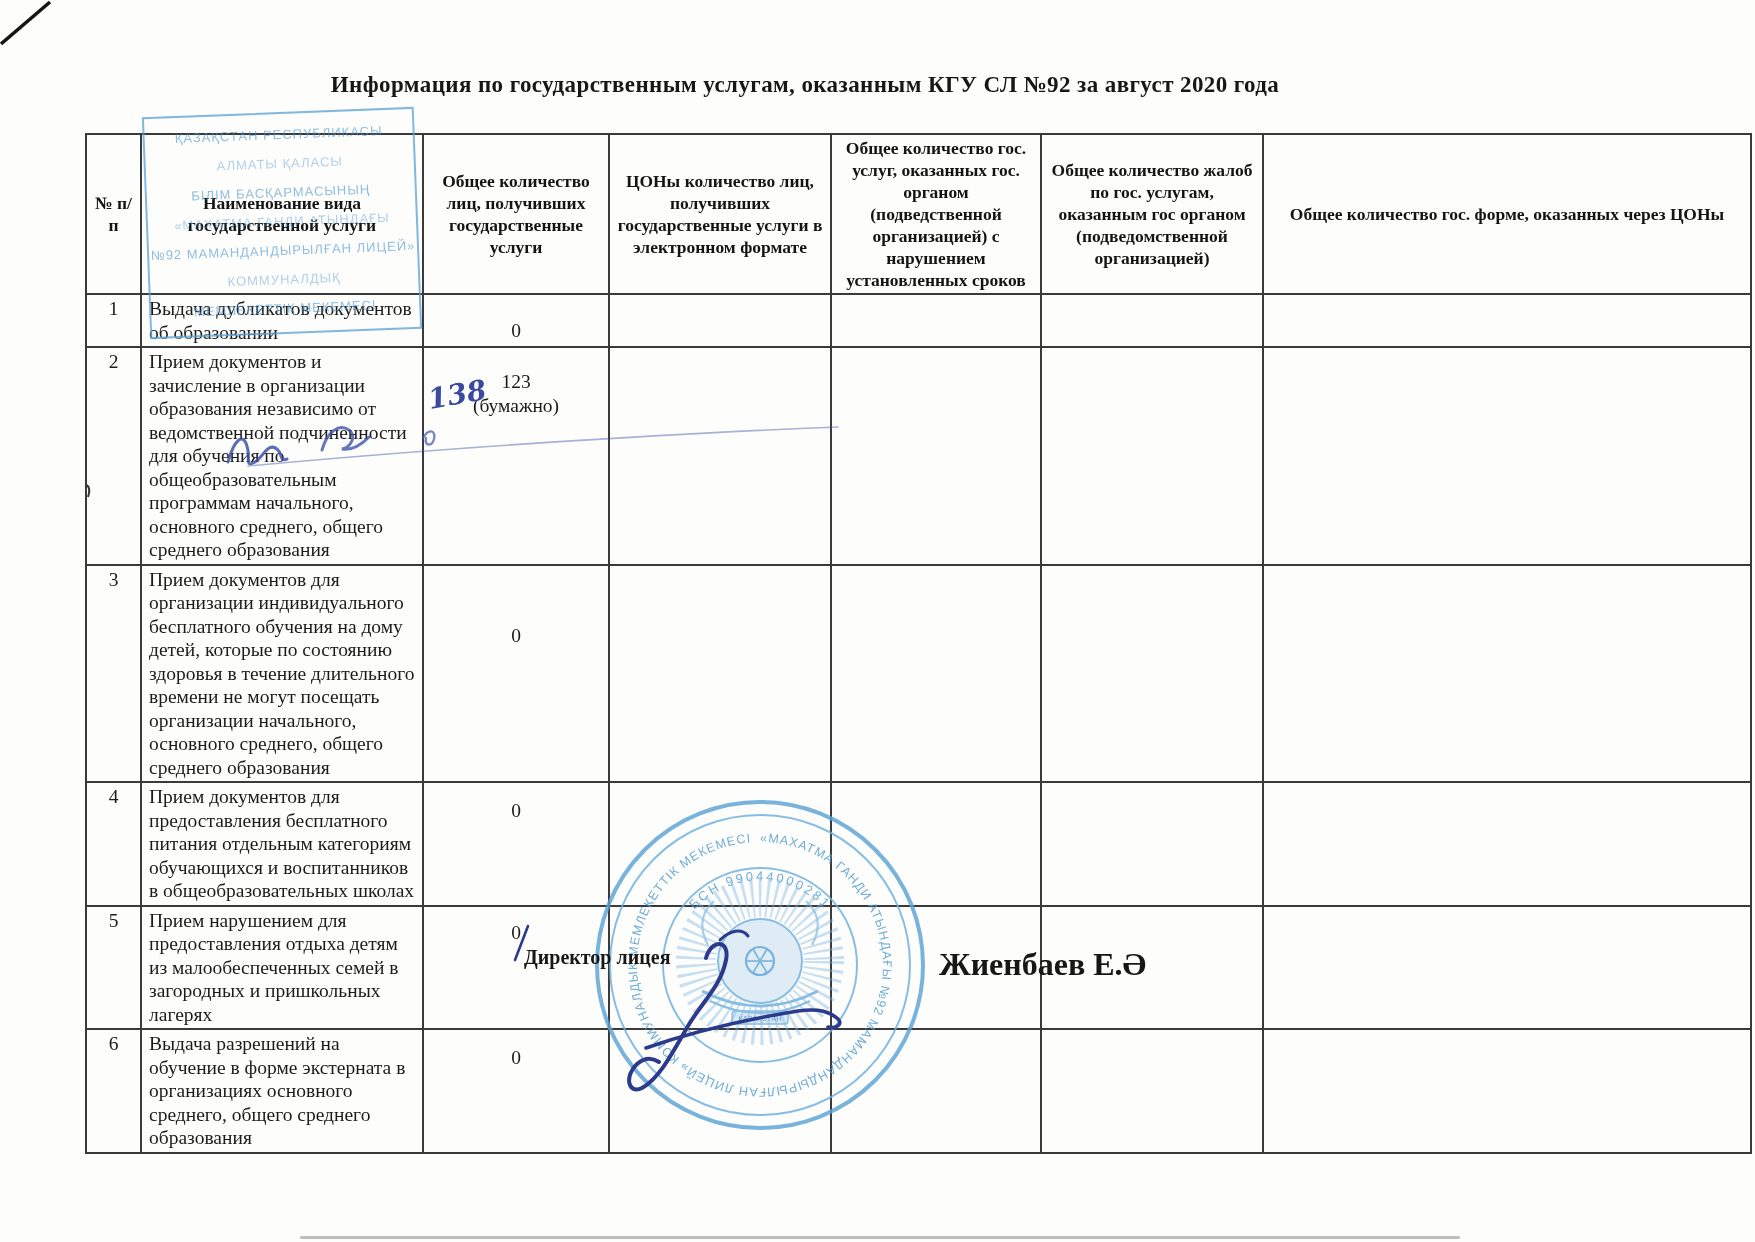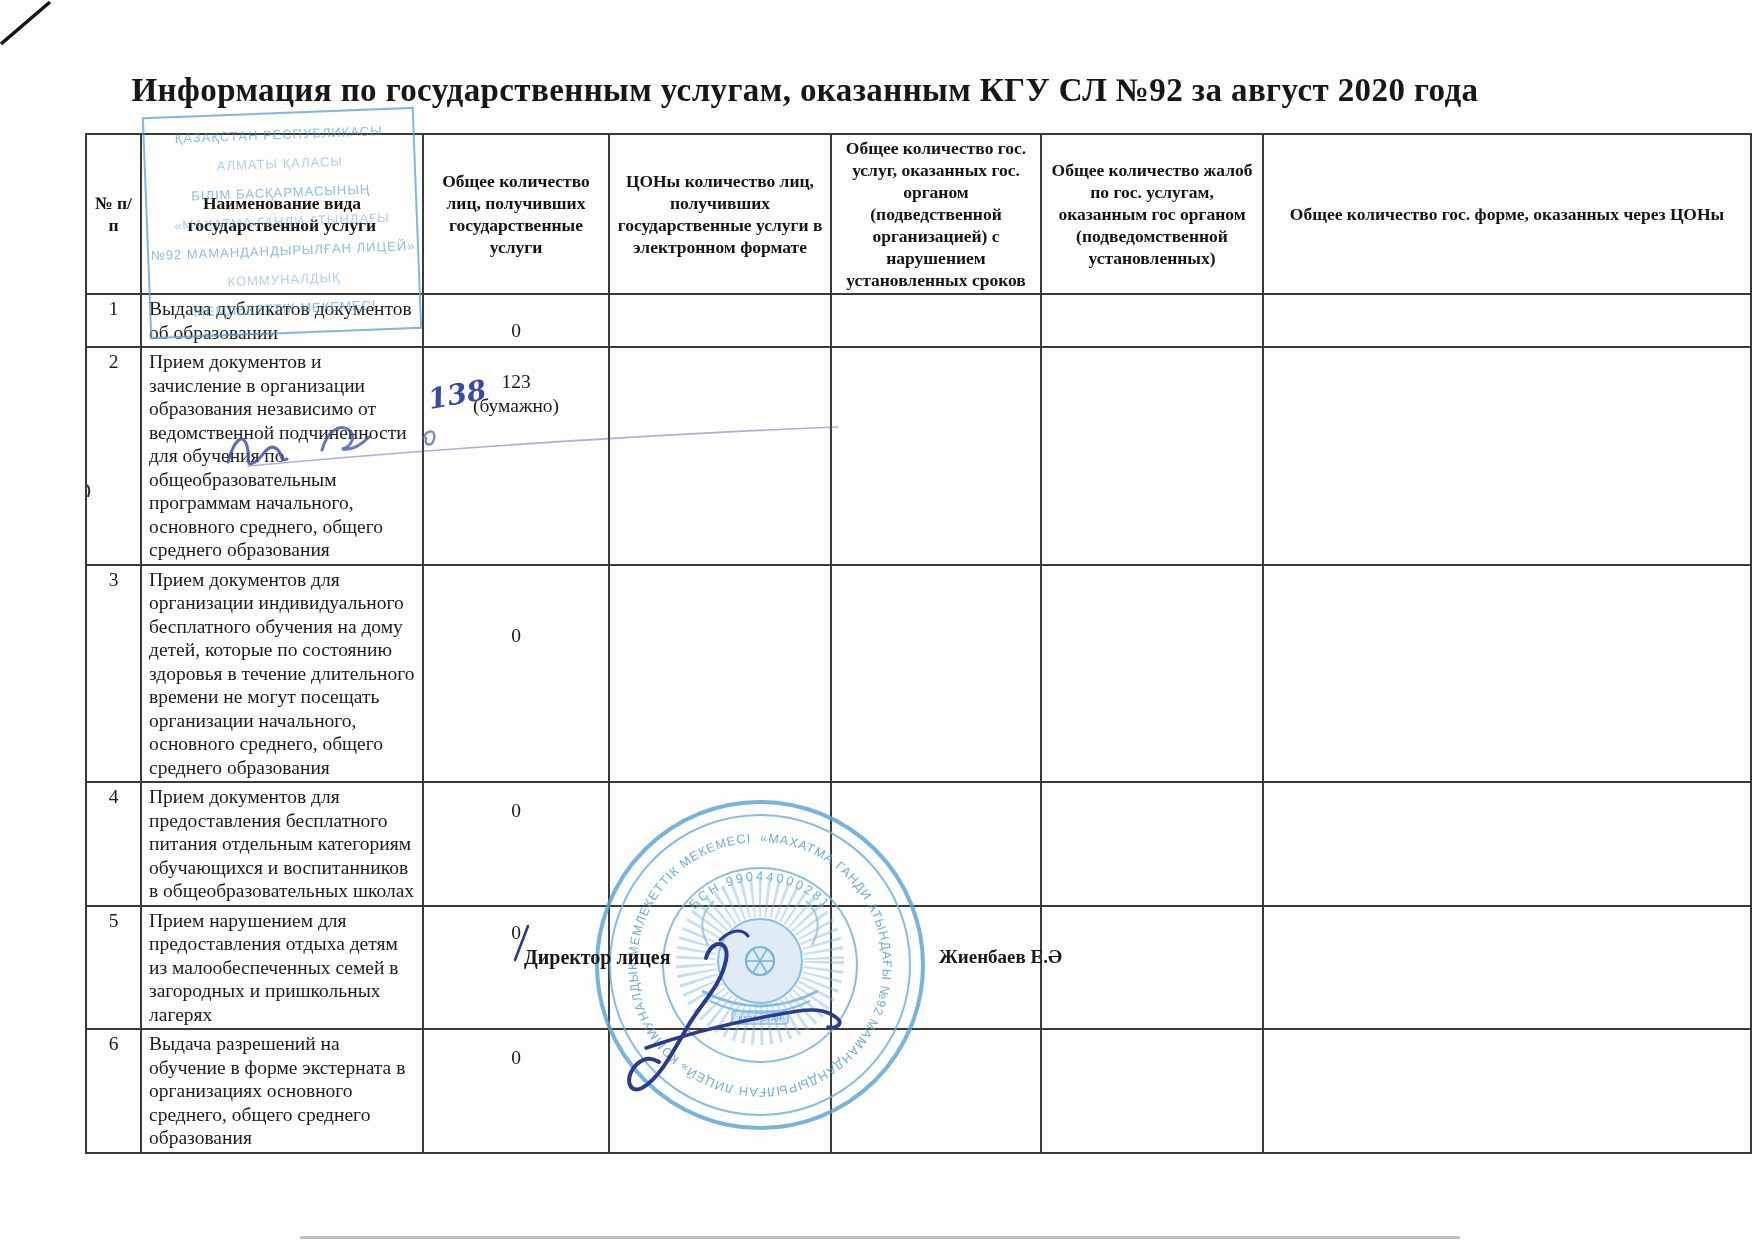--- a/index.html
+++ b/index.html
@@ -8,21 +8,21 @@
     width:1755px;height:1242px;
     background:#fdfdfc;
     overflow:hidden;
     font-family:"Liberation Serif","DejaVu Serif",serif;
     color:#1b1b1b;
   }
   
   .doc-title{
     position:absolute;left:90px;top:72px;width:1430px;
     text-align:center;
-    font-size:33px;font-weight:bold;letter-spacing:.4px;
+    font-size:23px;font-weight:bold;letter-spacing:.4px;
     color:#171717;
   }
   
   table.services{
     position:absolute;left:85px;top:133px;
     width:1665px;border-collapse:collapse;table-layout:fixed;
   }
   table.services td, table.services th{
     border:2px solid #3a3a3a;
     padding:2px 7px;
@@ -56,21 +56,21 @@
   .rect-stamp .ln:nth-child(even){opacity:.6}
   
   .overlay{position:absolute;pointer-events:none;}
   .hand-num{
     position:absolute;left:428px;top:378px;
     font-family:"DejaVu Serif",serif;font-style:italic;
     font-size:28px;color:#3a4aa0;transform:rotate(-10deg);
     font-weight:bold;
   }
   .footer-role{position:absolute;left:524px;top:946px;font-size:20px;font-weight:bold;color:#171717;}
-  .footer-name{position:absolute;left:939px;top:946px;font-size:19px;font-weight:bold;color:#171717;}
+  .footer-name{position:absolute;left:939px;top:946px;font-size:32px;font-weight:bold;color:#171717;}
   .scan-bottom{
     position:absolute;left:300px;top:1236px;width:1160px;height:3px;
     background:#8a8a8a;opacity:.55;border-radius:2px;
   }
 </style>
 </head>
 <body>
 
 <div class="page">
 
@@ -90,21 +90,21 @@
         <col style="width:222px">
       <col style="width:488px">
     </colgroup>
     <thead>
       <tr class="hdr">
         <th class="c1">№ п/п</th>
         <th>Наименование вида государственной услуги</th>
         <th>Общее количество лиц, получивших государственные услуги</th>
         <th>ЦОНы количество лиц, получивших государственные услуги в электронном формате</th>
         <th>Общее количество гос. услуг, оказанных гос. органом (подведственной организацией) с нарушением установленных сроков</th>
-        <th>Общее количество жалоб по гос. услугам, оказанным гос органом (подведомственной установленных)</th>
+        <th>Общее количество жалоб по гос. услугам, оказанным гос органом (подведомственной организацией)</th>
         <th>Общее количество гос. форме, оказанных через ЦОНы</th>
       </tr>
     </thead>
     <tbody>
       <tr class="r1">
         <td class="num">1</td>
         <td>Выдача дубликатов документов об образовании</td>
         <td class="cnt" style="padding-top:24px">0</td>
         <td></td>
         <td></td>

